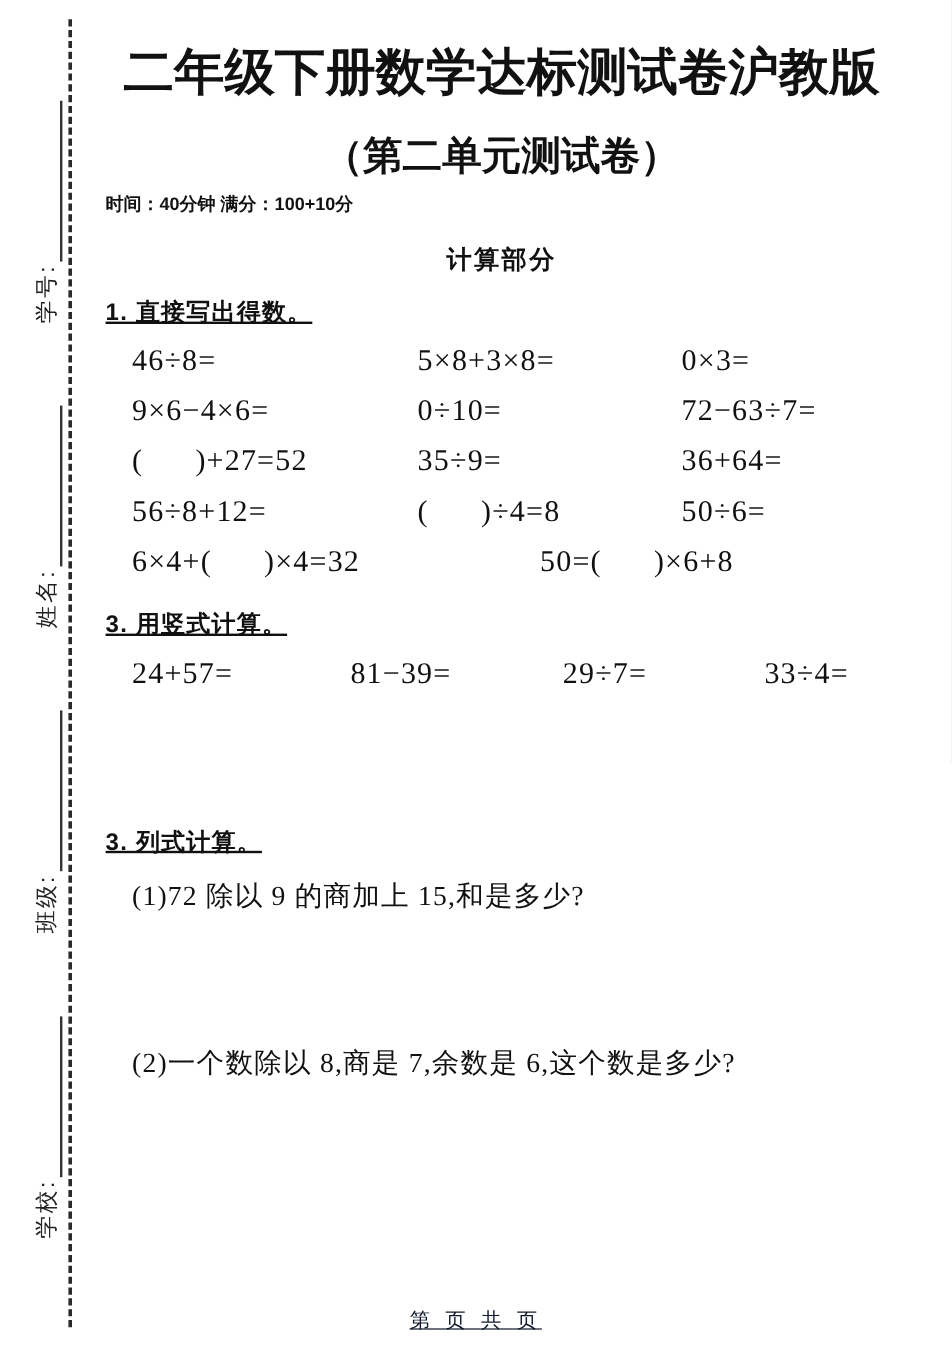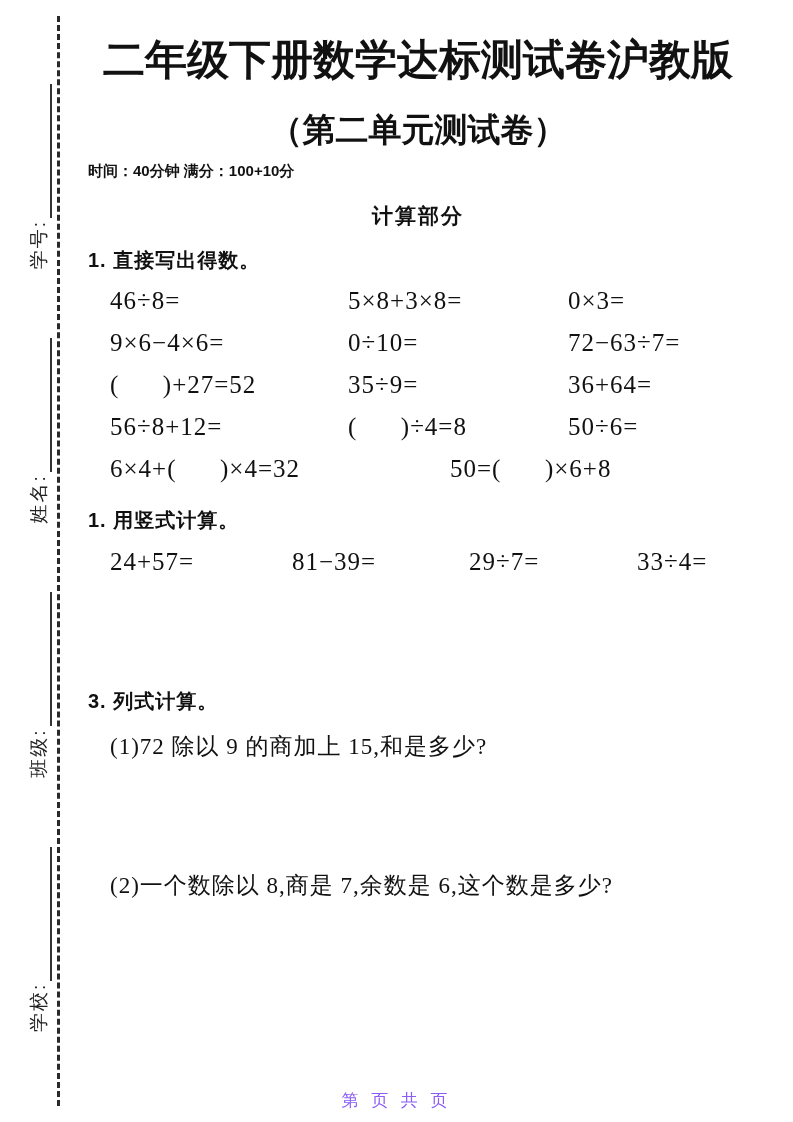--- a/index.html
+++ b/index.html
@@ -29,31 +29,31 @@
   .title   { margin-top:30px; font-size:42px; font-weight:bold; text-align:center; letter-spacing:0; line-height:1.25; }
   .subtitle{ margin-top:22px; font-size:33px; font-weight:bold; text-align:center; line-height:1.25; }
   .meta    { margin-top:12px; font-size:15px; font-weight:bold; text-align:left; line-height:1.25; }
   table.score { margin-top:5px; width:100%; border-collapse:collapse; border:2.5px solid #000; table-layout:fixed; }
   table.score th, table.score td {
     border:1.6px solid #000; height:42px; text-align:center; vertical-align:middle;
     font-size:20px; font-weight:bold; color:#111;
   }
   table.score col.c0 { width:16.5%; }
   .section-title { margin-top:21px; font-size:21px; font-weight:bold; text-align:center; letter-spacing:2px; }
-  .q-label { margin-top:17px; font-size:20px; font-weight:bold; letter-spacing:1px; }
+  .q-label { margin-top:17px; font-size:20px; font-weight:bold; letter-spacing:1px;text-decoration:underline; }
   .expr { font-family:"Liberation Serif","DejaVu Serif",serif; font-size:25px; letter-spacing:1px; white-space:pre; }
   .q1-rows { padding-left:22px; margin-top:6px; }
   .row3 { display:grid; grid-template-columns:238px 220px auto; align-items:center; height:42px; }
   .row2 { display:grid; grid-template-columns:300px auto; align-items:center; height:42px;gap:40px; }
   .q2-row { display:grid; grid-template-columns:182px 177px 168px auto; align-items:center; height:42px; padding-left:22px; margin-top:7px; }
   .space-lg { height:88px; }
   .space-md { height:92px; }
   .word-problem { font-family:"Liberation Serif","DejaVu Serif",serif; font-size:23px; padding-left:22px; margin-top:16px; letter-spacing:1px; white-space:pre; }
   .word-problem.first { margin-top:16px; }
-  .footer { position:absolute; bottom:10px; left:0; width:100%; text-align:center; font-size:17px; color:#8b5cf6; letter-spacing:4px; }
+  .footer { position:absolute; bottom:10px; left:0; width:100%; text-align:center; font-size:17px; color:#0f172a; letter-spacing:4px;text-decoration:underline; }
 </style>
 </head>
 <body>
 
 <div class="page">
 
   <div class="binding-dashed"></div>
 
   <div class="student-strip">
     <span class="student-field">
@@ -104,21 +104,21 @@
         <span class="expr">56÷8+12=</span>
         <span class="expr">(      )÷4=8</span>
         <span class="expr">50÷6=</span>
       </div>
       <div class="row2">
         <span class="expr">6×4+(      )×4=32</span>
         <span class="expr">50=(      )×6+8</span>
       </div>
     </div>
 
-    <div class="q-label">1. 用竖式计算。</div>
+    <div class="q-label">3. 用竖式计算。</div>
     <div class="q2-row">
       <span class="expr">24+57=</span>
       <span class="expr">81−39=</span>
       <span class="expr">29÷7=</span>
       <span class="expr">33÷4=</span>
     </div>
     <div class="space-lg"></div>
 
     <div class="q-label">3. 列式计算。</div>
     <div class="word-problem first">(1)72 除以 9 的商加上 15,和是多少?</div>

